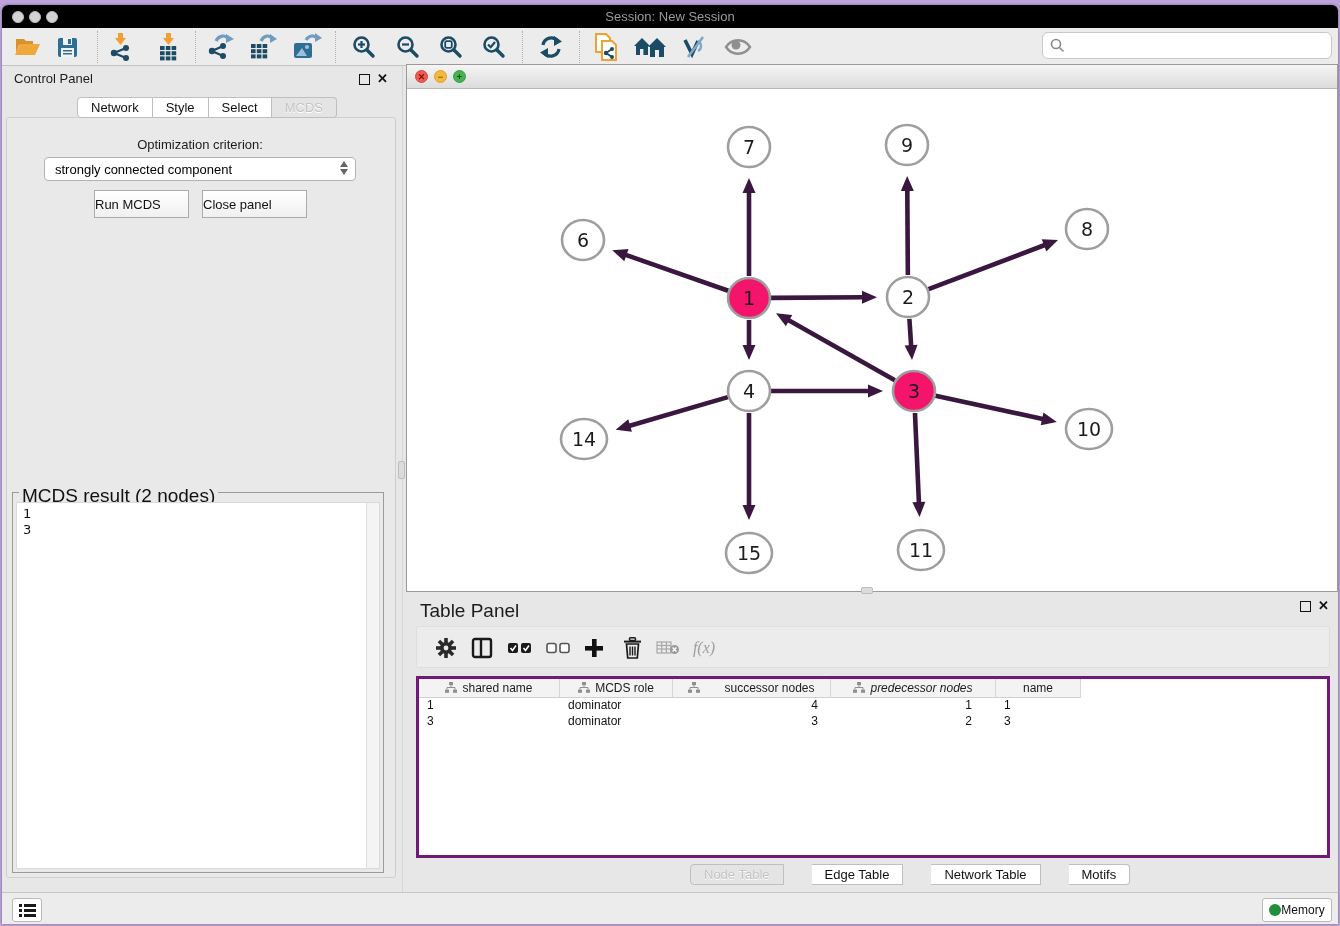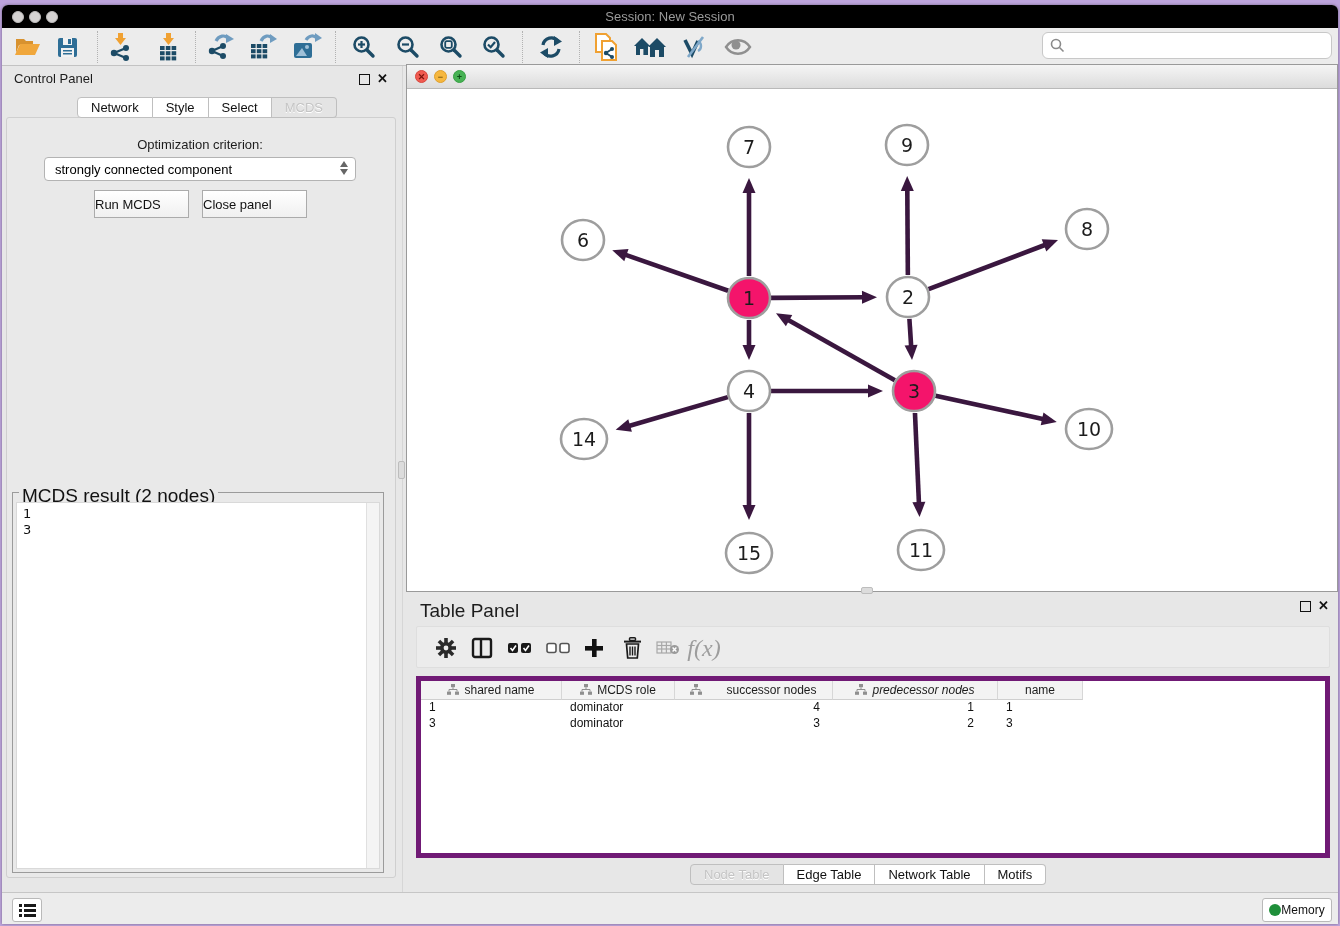--- a/index.html
+++ b/index.html
@@ -50,22 +50,22 @@
   .tl.red { background:#f05b51; border:1px solid #d8453c; color:#7c120c; }
   .tl.yel { background:#f6b73e; border:1px solid #dfa02c; color:#7e5c10; }
   .tl.grn { background:#47b254; border:1px solid #36a043; color:#0d4d16; }
   #graph-svg { position:absolute; left:0; top:24px; }
   .splitter-thumb { background:#dcdcdc; border:1px solid #bdbdbd; border-radius:2px; }
 
   
   #tp-title { left:420px; top:600px; font-size:19px; color:#1c1c1c; }
   #tp-toolbar { left:416px; top:626px; width:914px; height:42px; background:#ececec; border:1px solid #dedede; border-radius:2px; }
   .tpbtn { position:absolute; top:4px; width:34px; height:34px; display:flex; align-items:center; justify-content:center; }
-  #fx-label { font-family:"Liberation Serif",serif; font-style:italic; font-size:24px; color:#9d9d9d; }
-  #ntable { left:416px; top:676px; width:914px; height:182px; background:#fff; border:5px solid #701a75; }
+  #fx-label { font-family:"Liberation Serif",serif; font-style:italic; font-size:16px; color:#9d9d9d; }
+  #ntable { left:416px; top:676px; width:914px; height:182px; background:#fff; border:3px solid #701a75; }
   #thead { display:flex; height:19px; }
   .th { background:#f3f3f3; border-right:1px solid #d7d7d7; border-bottom:1px solid #cfcfcf; font-size:12px; color:#1c1c1c; display:flex; align-items:center; justify-content:center; gap:5px; overflow:hidden; }
   .trow { display:flex; height:16px; font-size:12px; color:#111; }
   .td { overflow:hidden; white-space:nowrap; }
   .td.left { text-align:left; padding-left:8px; }
   .td.right { text-align:right; padding-right:13px; }
   .td.right2 { text-align:right; padding-right:24px; }
 
   
   #statusbar { left:2px; top:892px; width:1336px; height:32px; background:#ececec; border-top:1px solid #c6c6c6; }
@@ -538,21 +538,21 @@
       </div>
       <div class="trow">
         <div class="td left" style="width: 141px;">3</div>
         <div class="td left" style="width: 113px;">dominator</div>
         <div class="td right" style="width: 158px;">3</div>
         <div class="td right2" style="width: 165px;">2</div>
         <div class="td left" style="width: 85px;">3</div>
       </div>
     </div>
 </div>
-<div id="tp-tabs" class="segbar" style="left:690px; top:864px;">
+<div id="tp-tabs" class="segbar" style="left:690px; top:864px;gap:28px;">
     <div class="seg active">Node Table</div>
     <div class="seg">Edge Table</div>
     <div class="seg">Network Table</div>
     <div class="seg">Motifs</div>
   </div>
 
 <div id="statusbar" class="abs">
   <div class="statbtn" style="left:10px; width:30px;">
     <svg width="17" height="15" viewBox="0 0 17 15">
       <g fill="#1a1a1a">

